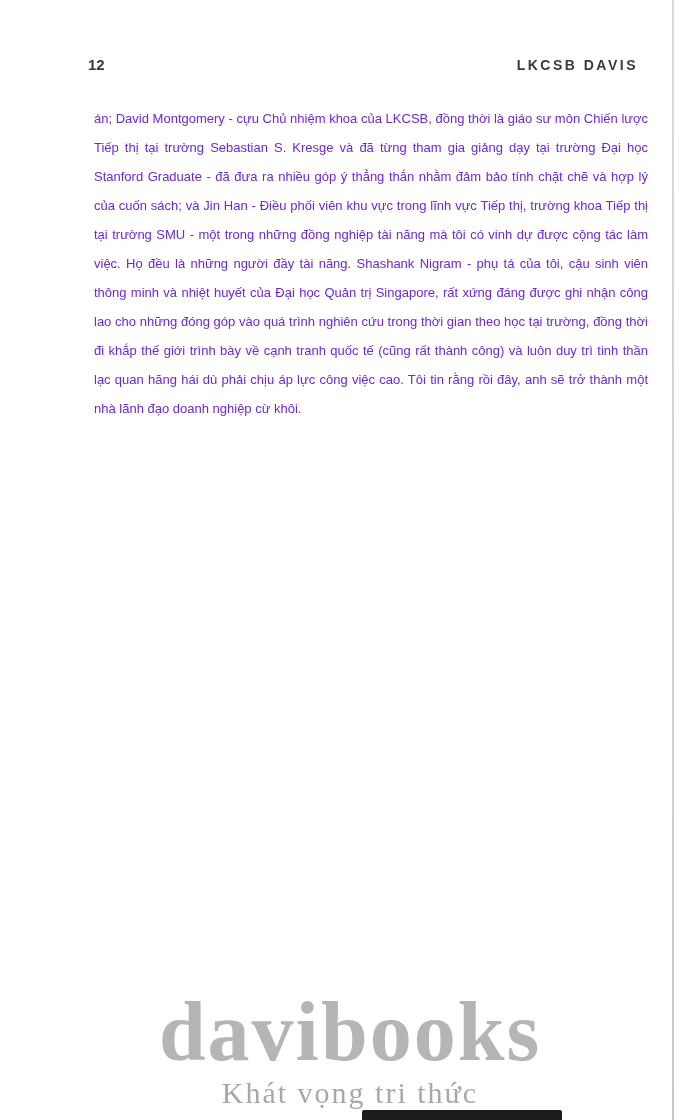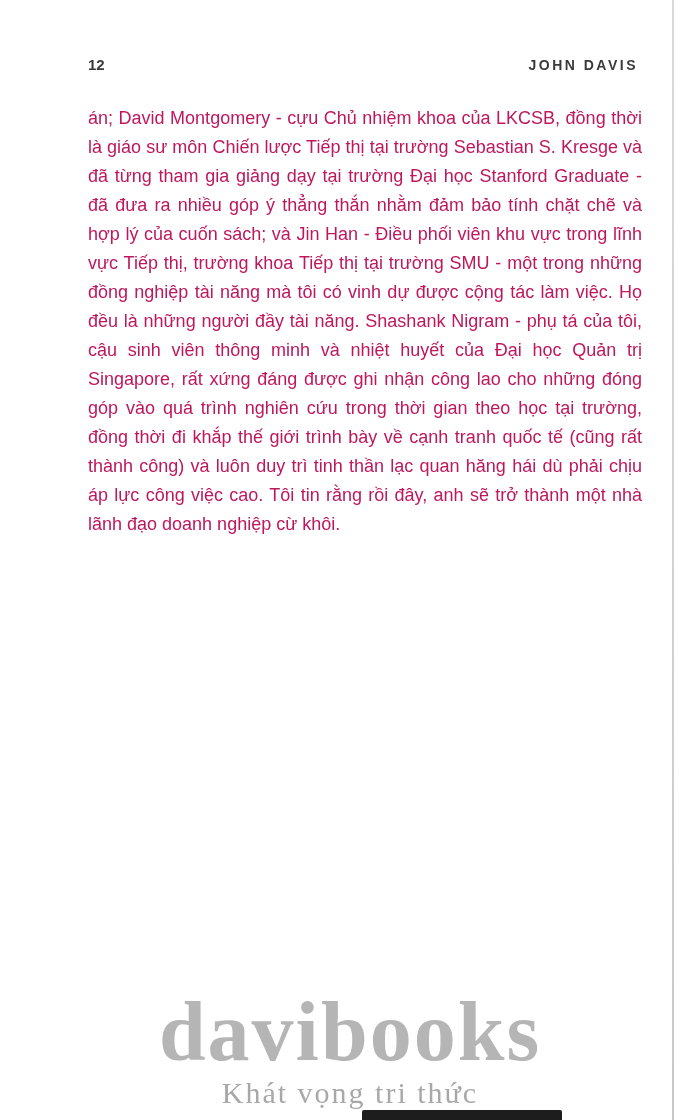--- a/index.html
+++ b/index.html
@@ -42,26 +42,26 @@
   }
   .author-name {
     font-size: 14px;
     font-weight: bold;
     letter-spacing: 2.5px;
     color: #3a3a3a;
   }
   .body-text {
     position: absolute;
     top: 104px;
-    left: 88px;
+    left: 94px;
     width: 554px;
-    font-size: 18px;
+    font-size: 13px;
     line-height: 29px;
     text-align: justify;
-    color: #be185d;
+    color: #6d28d9;
   }
   .body-text p {
     margin: 0;
   }
   .body-text p + p {
     margin-top: 29px;
     text-indent: 30px;
   }
   .watermark {
     position: absolute;
@@ -100,21 +100,21 @@
 </style>
 </head>
 <body>
 
 <div class="page">
 
   <div class="edge-line"></div>
 
   <div class="header">
     <span class="page-number">12</span>
-    <span class="author-name">JOHN DAVIS</span>
+    <span class="author-name">LKCSB DAVIS</span>
   </div>
 
   <div class="body-text">
     <p>án; David Montgomery - cựu Chủ nhiệm khoa của LKCSB, đồng thời là giáo sư môn Chiến lược Tiếp thị tại trường Sebastian S. Kresge và đã từng tham gia giảng dạy tại trường Đại học Stanford Graduate - đã đưa ra nhiều góp ý thẳng thắn nhằm đảm bảo tính chặt chẽ và hợp lý của cuốn sách; và Jin Han - Điều phối viên khu vực trong lĩnh vực Tiếp thị, trường khoa Tiếp thị tại trường SMU - một trong những đồng nghiệp tài năng mà tôi có vinh dự được cộng tác làm việc. Họ đều là những người đầy tài năng. Shashank Nigram - phụ tá của tôi, cậu sinh viên thông minh và nhiệt huyết của Đại học Quản trị Singapore, rất xứng đáng được ghi nhận công lao cho những đóng góp vào quá trình nghiên cứu trong thời gian theo học tại trường, đồng thời đi khắp thế giới trình bày về cạnh tranh quốc tế (cũng rất thành công) và luôn duy trì tinh thần lạc quan hăng hái dù phải chịu áp lực công việc cao. Tôi tin rằng rồi đây, anh sẽ trở thành một nhà lãnh đạo doanh nghiệp cừ khôi.</p>
   </div>
 
   <div class="watermark watermark-subtitle">Khát vọng tri thức</div>
 
   <div class="watermark watermark-title">davibooks</div>
 

